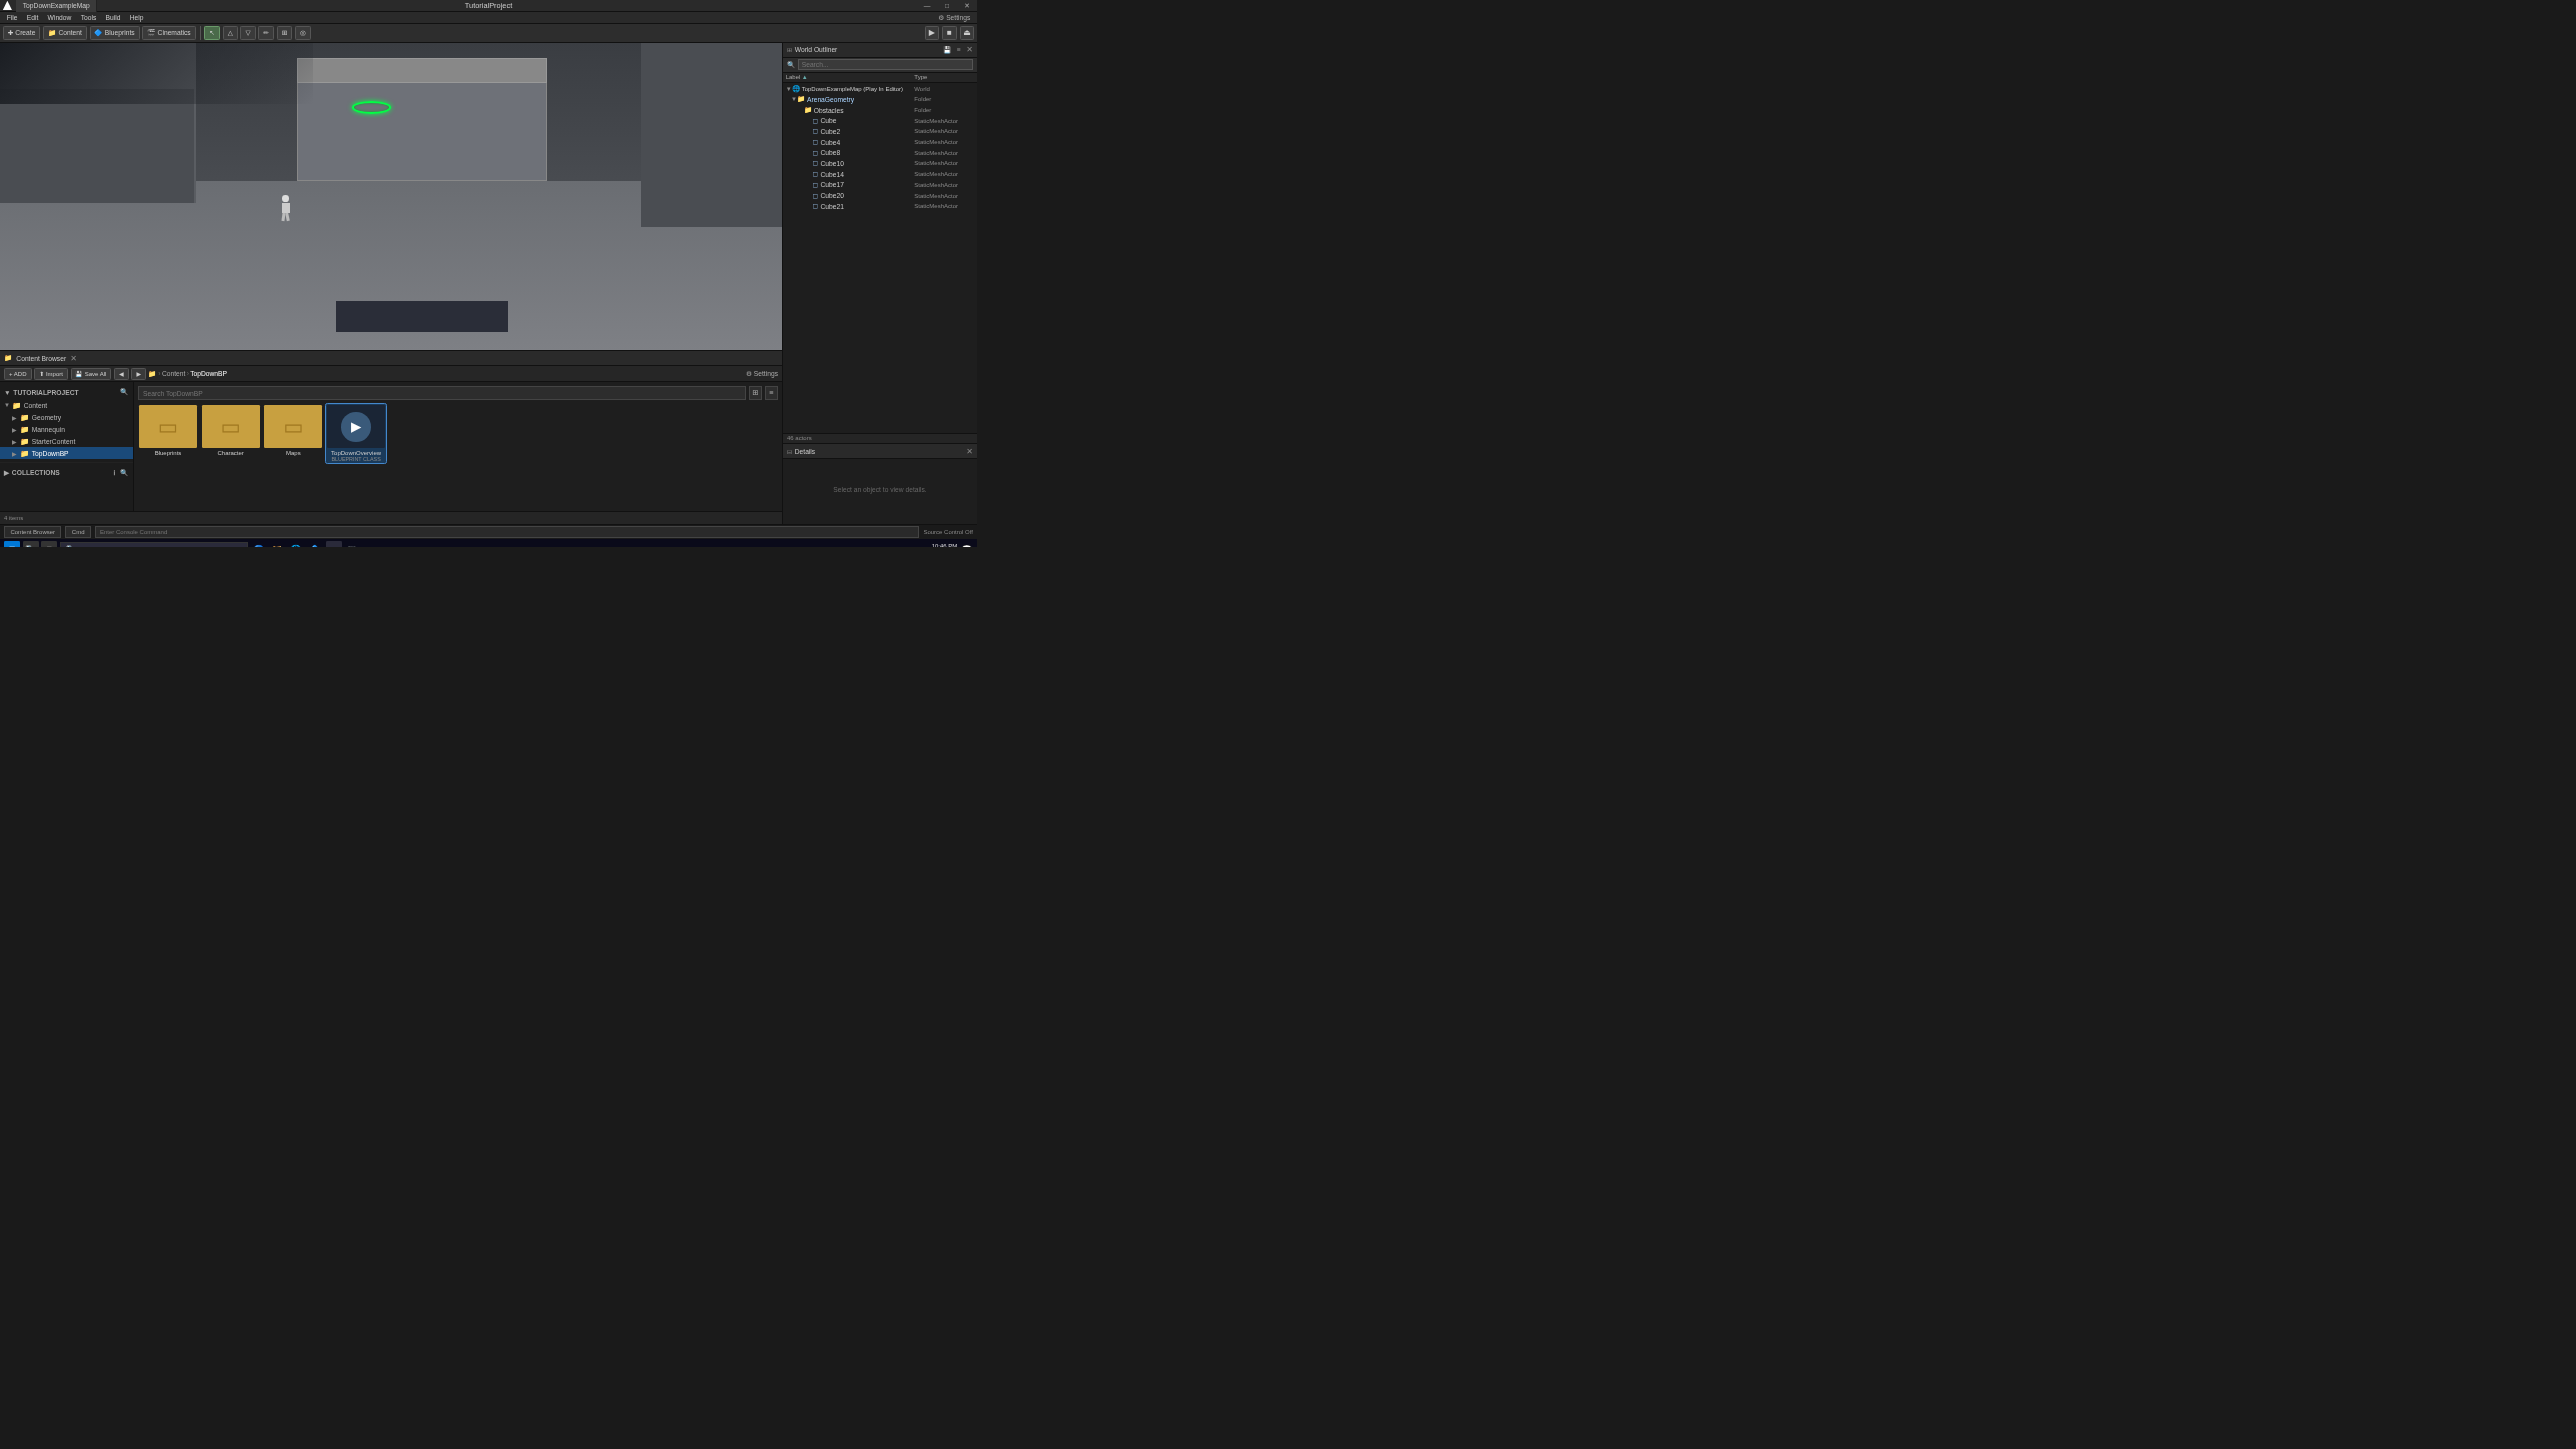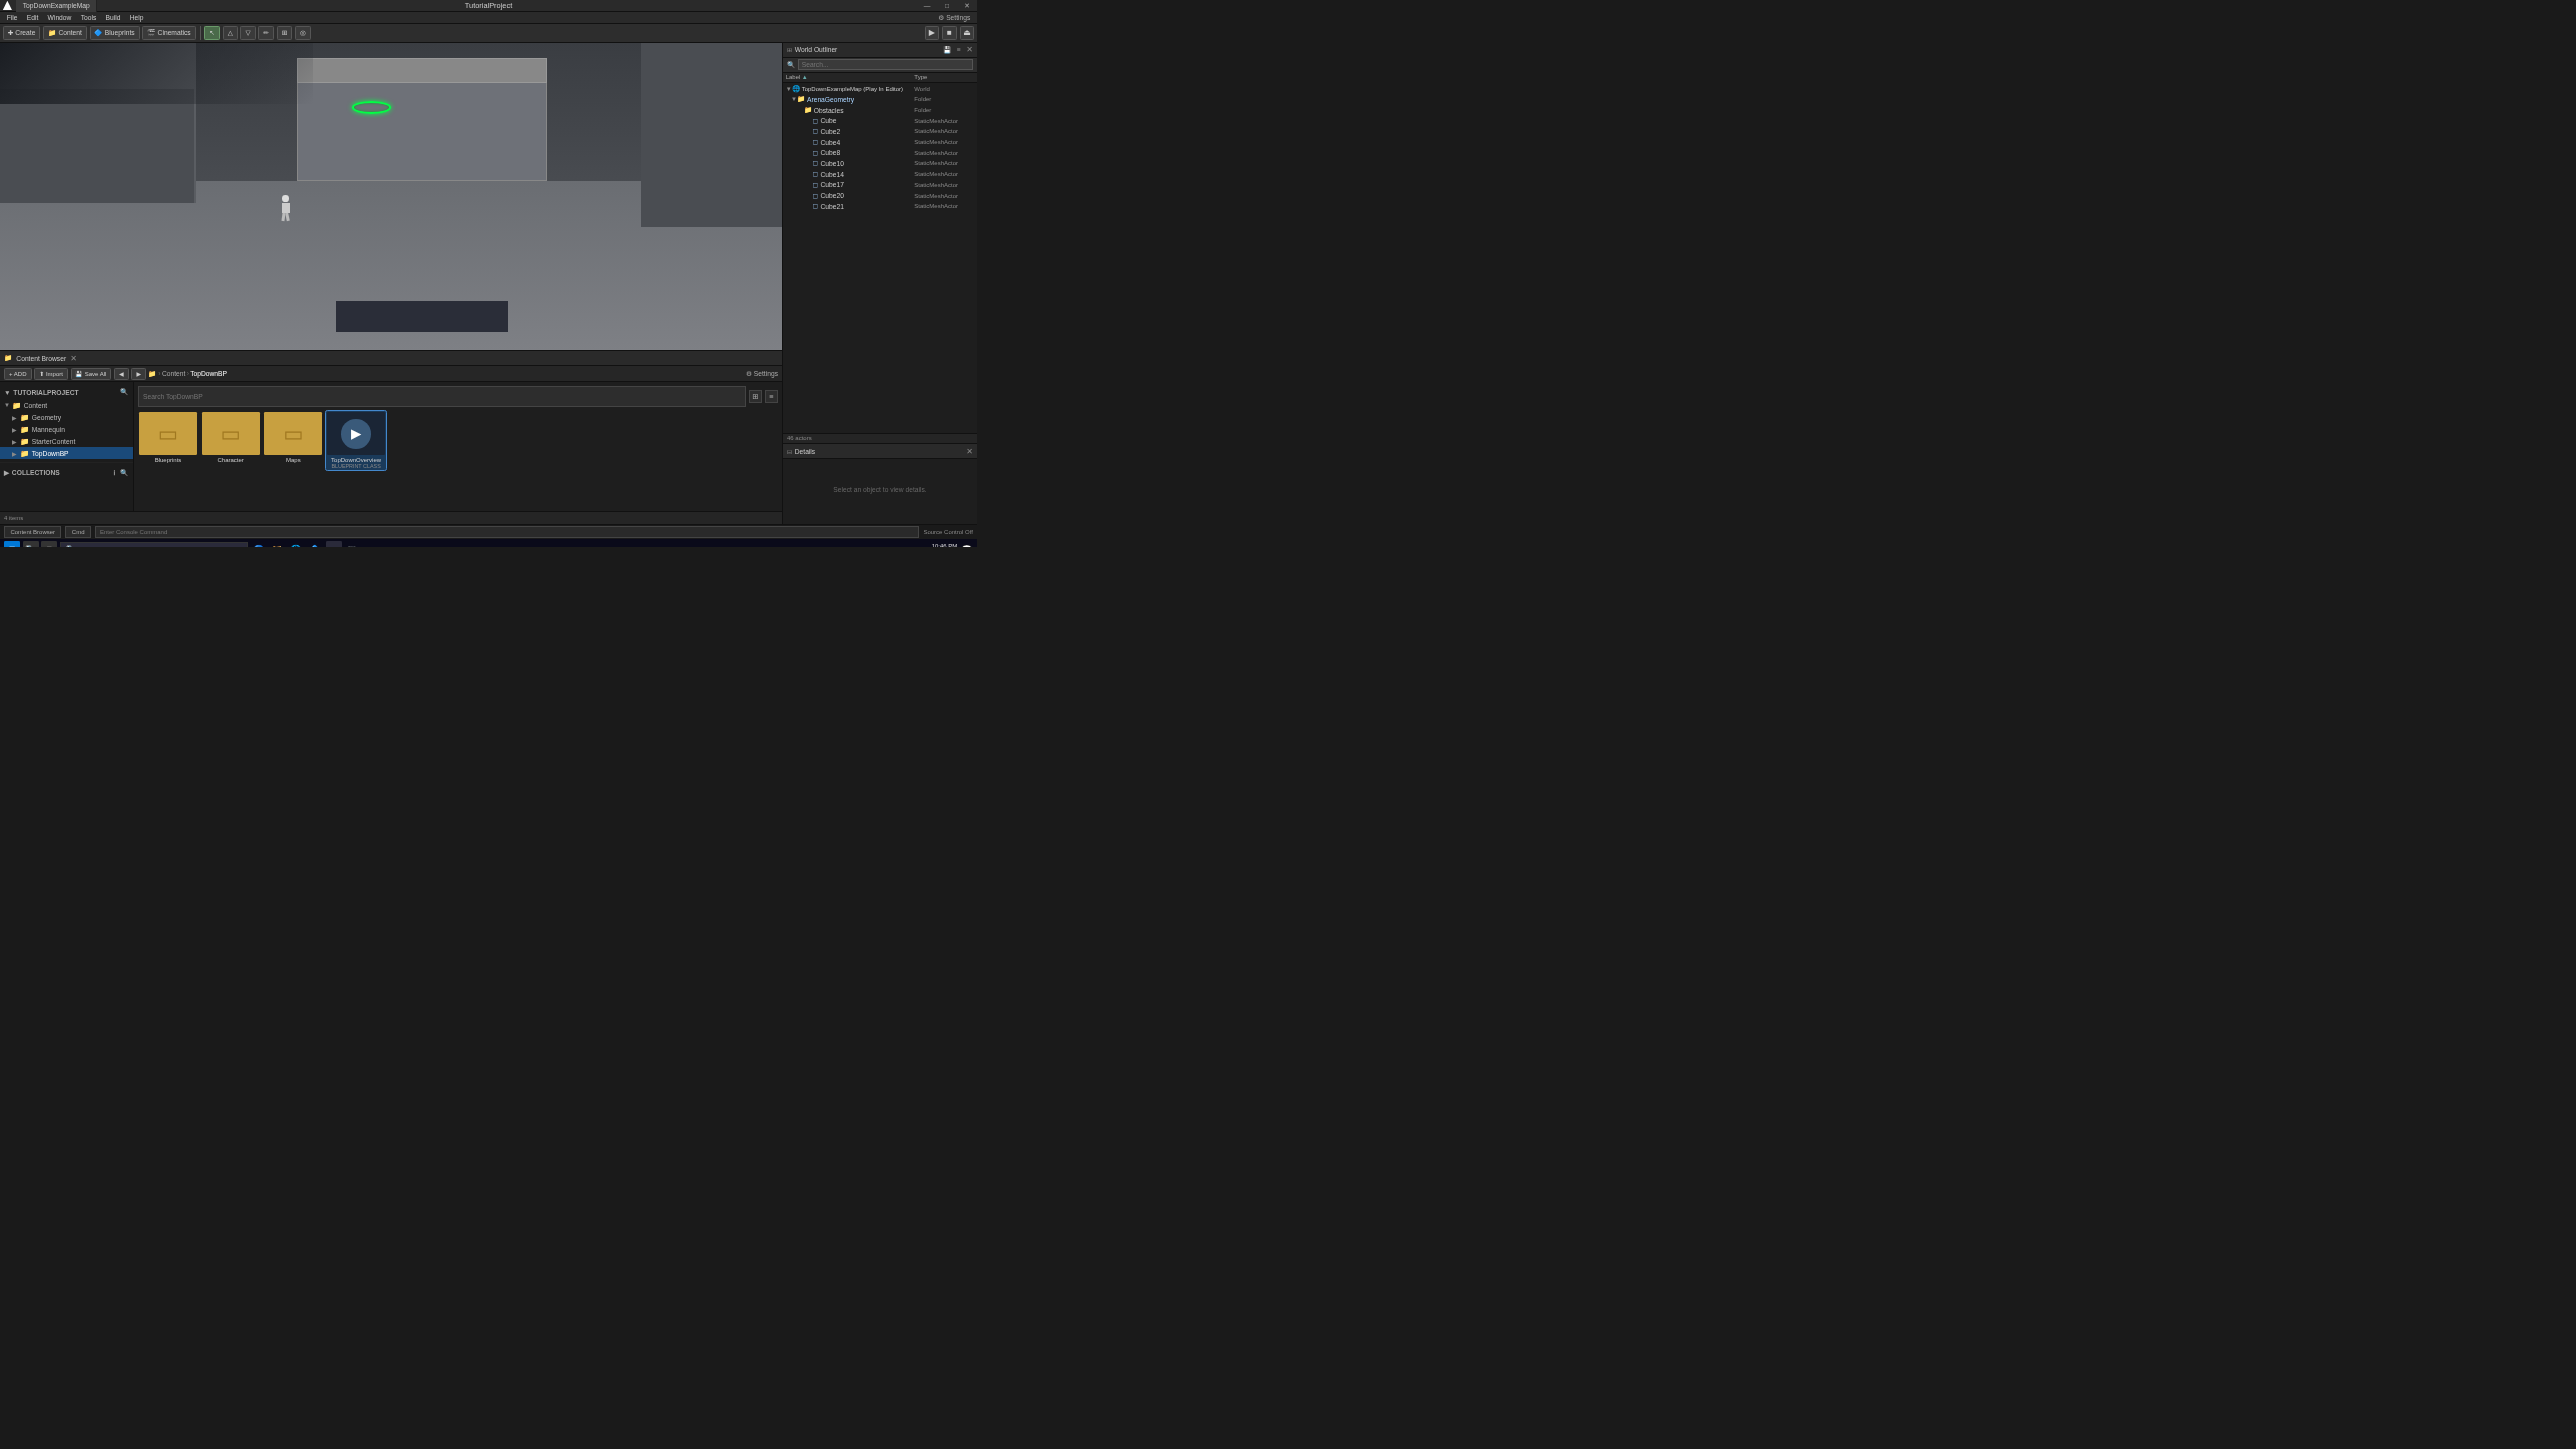--- a/index.html
+++ b/index.html
@@ -345,21 +345,21 @@
       overflow-y: auto;
     }
     .cb-search-bar {
       display: flex;
       align-items: center;
       gap: 2.7px;
       margin-bottom: 4px;
     }
     .cb-search-input {
       flex: 1;
-      height: 21px;
+      height: 14px;
       background: #2d2d2d;
       border: 0.7px solid #444;
       color: #ccc;
       font-size: 6.7px;
       padding: 0 4px;
     }
     .cb-filter-btn {
       width: 13.4px; height: 13.4px;
       background: #2d2d2d;
       border: 0.7px solid #444;

